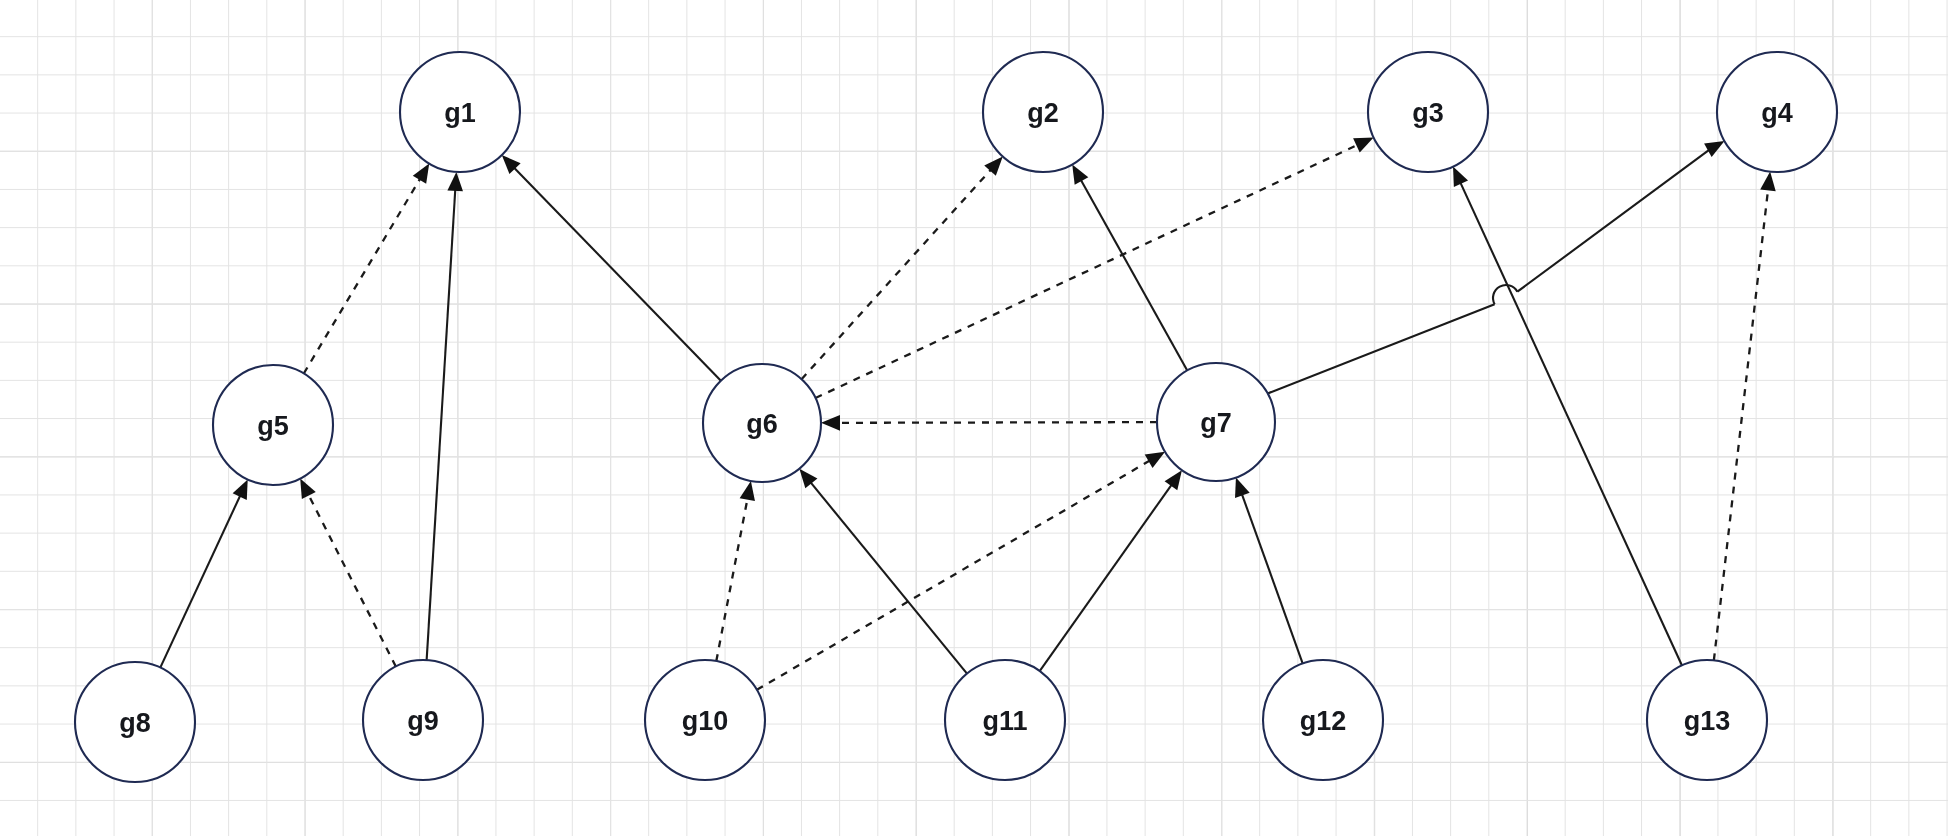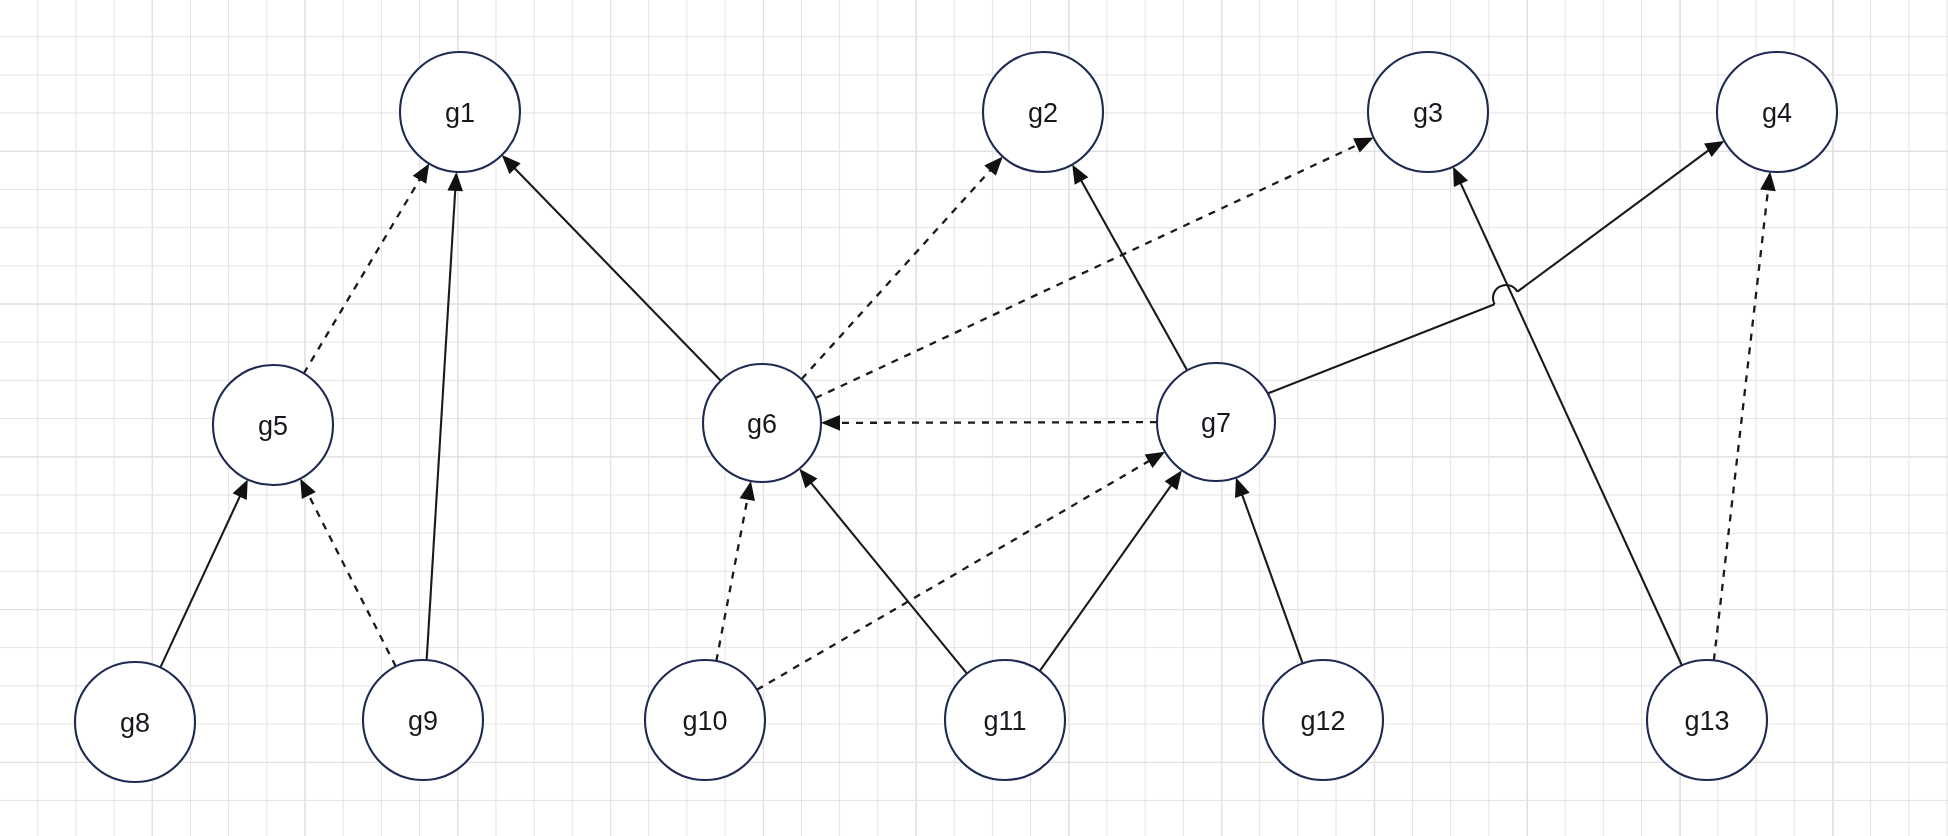--- a/index.html
+++ b/index.html
@@ -10,20 +10,21 @@
   }
   body {
     font-family: "Liberation Sans", "DejaVu Sans", sans-serif;
   }
   #canvas-wrap {
     position: relative;
     width: 1948px;
     height: 836px;
     overflow: hidden;
     background: #ffffff;
+    font-weight: bold;
   }
   
   #grid-bg {
     position: absolute;
     inset: 0;
     background-color: #ffffff;
     background-image:
       linear-gradient(to right,  #e3e3e3 1px, transparent 1px),
       linear-gradient(to bottom, #e3e3e3 1px, transparent 1px),
       linear-gradient(to right,  #d6d6d6 1.4px, transparent 1.4px),

